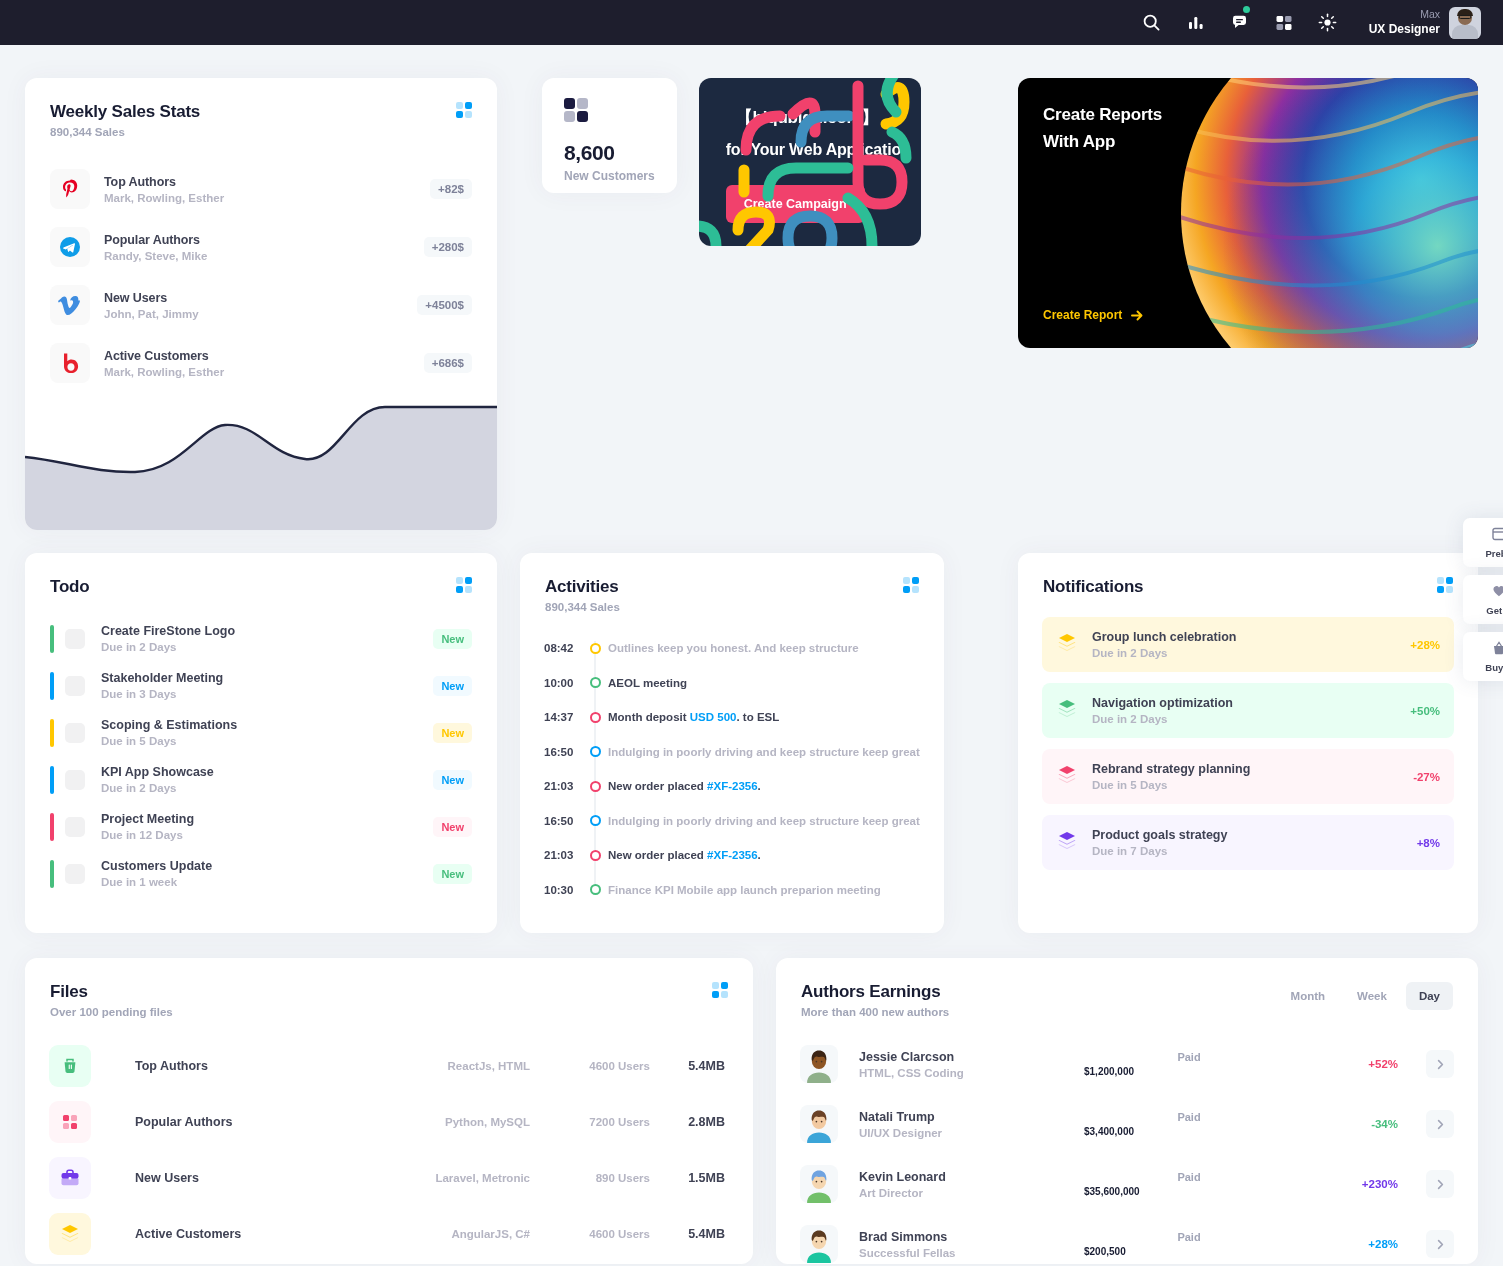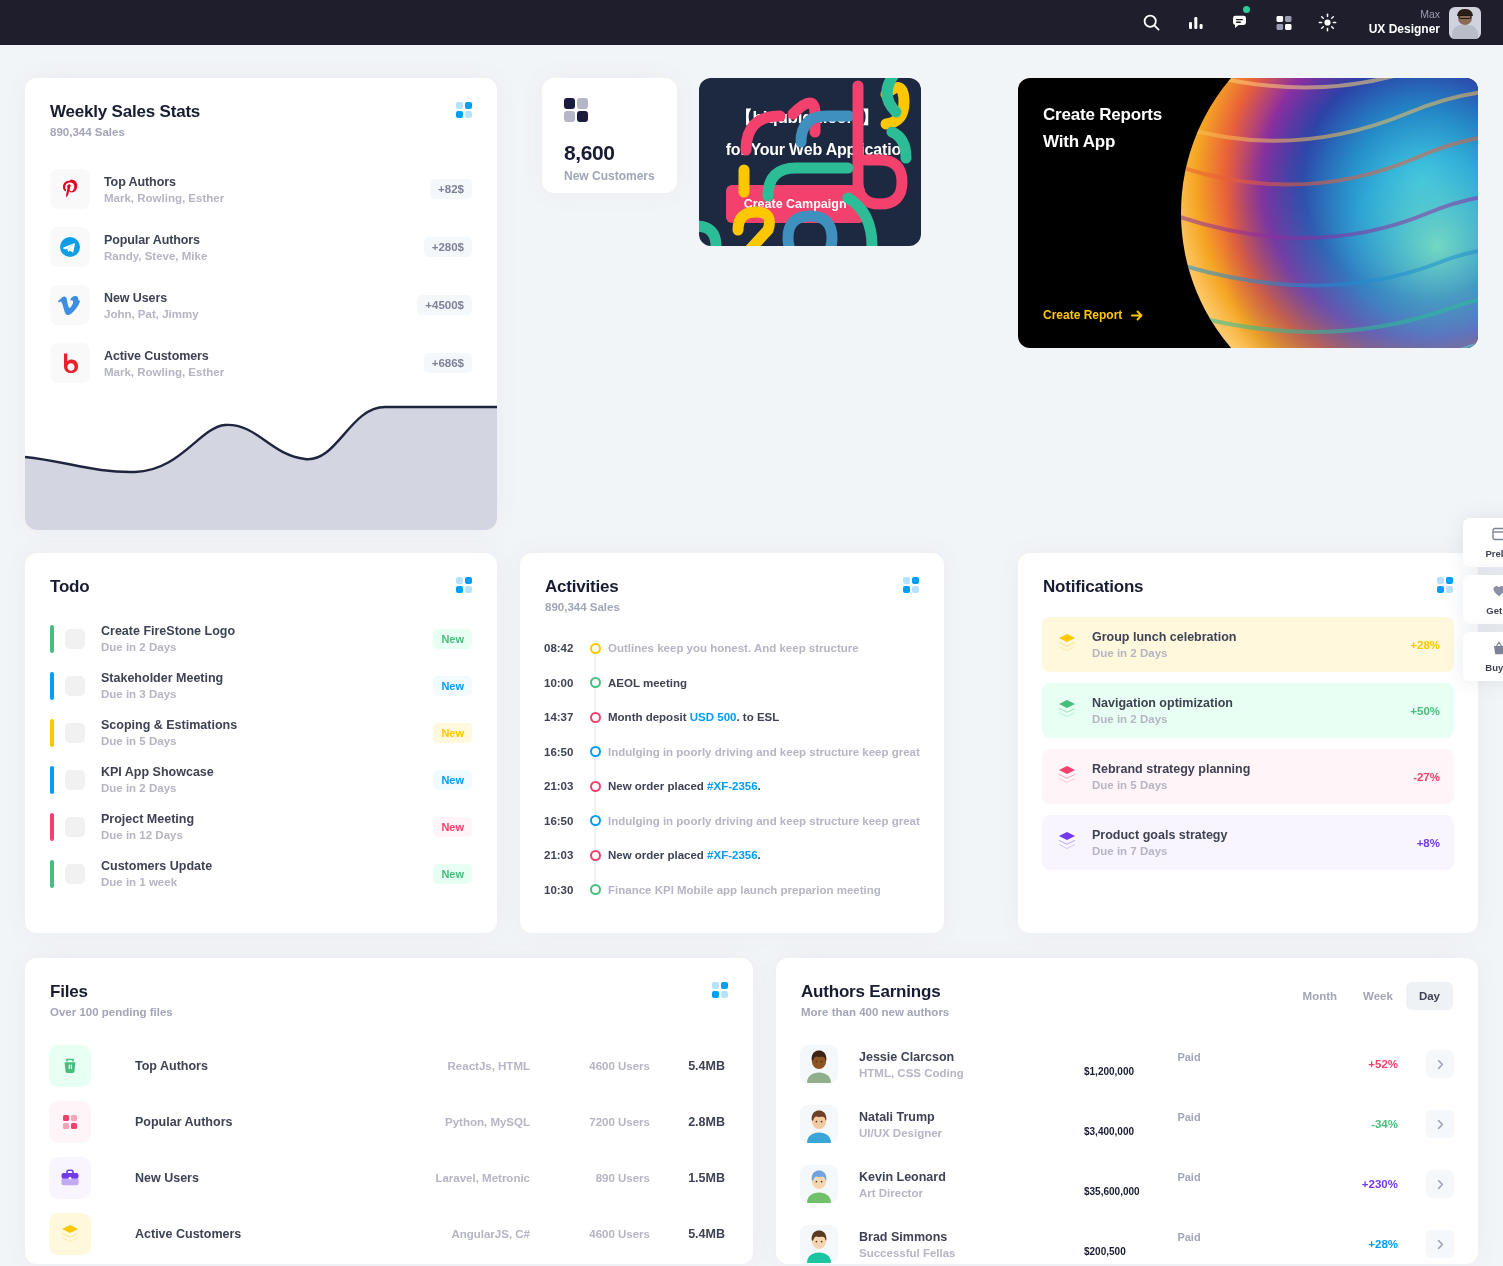--- a/index.html
+++ b/index.html
@@ -159,21 +159,21 @@
   .files { width: 728px; flex:none; height: 306px; overflow:hidden; }
   .f-list { padding: 20px 24px 0 24px; }
   .f-row { display:flex; align-items:center; height:56px; }
   .f-ico { width:42px; height:42px; border-radius:9px; display:flex; align-items:center; justify-content:center; flex:none; }
   .f-name { font-size:12.5px; font-weight:bold; color:#3f4254; margin-left:44px; width:215px; }
   .f-tech { font-size:11.5px; color:#b5b5c3; font-weight:600; width:180px; text-align:right; }
   .f-users { font-size:11.5px; color:#b5b5c3; font-weight:600; width:120px; text-align:right; }
   .f-size { font-size:12.5px; color:#3f4254; font-weight:bold; width:75px; text-align:right; }
 
   .earn { flex:1; min-width:0; height: 306px; overflow:hidden; }
-  .tabs { display:flex; gap:0; align-items:center; }
+  .tabs { display:flex; gap:6px; align-items:center; }
   .tab { font-size:11.5px; font-weight:bold; color:#a1a5b7; padding:8px 13px; border-radius:6px; cursor:pointer; }
   .tab.active { background:#eff2f5; color:#3f4254; }
   .e-list { padding: 16px 24px 0 24px; }
   .e-row { display:flex; align-items:center; height:60px; }
   .e-av { width:38px; height:38px; border-radius:8px; background:#f5f8fa; position:relative; overflow:hidden; flex:none; }
   .e-txt { margin-left:21px; width:225px; }
   .e-name { font-size:12.5px; font-weight:bold; color:#3f4254; }
   .e-role { font-size:11.5px; color:#b5b5c3; font-weight:600; margin-top:3px; }
   .e-paid-l { font-size:11px; color:#a1a5b7; font-weight:600;text-align:center; }
   .e-paid-v { font-size:10px; color:#181c32; font-weight:bold; margin-top:3px; }

